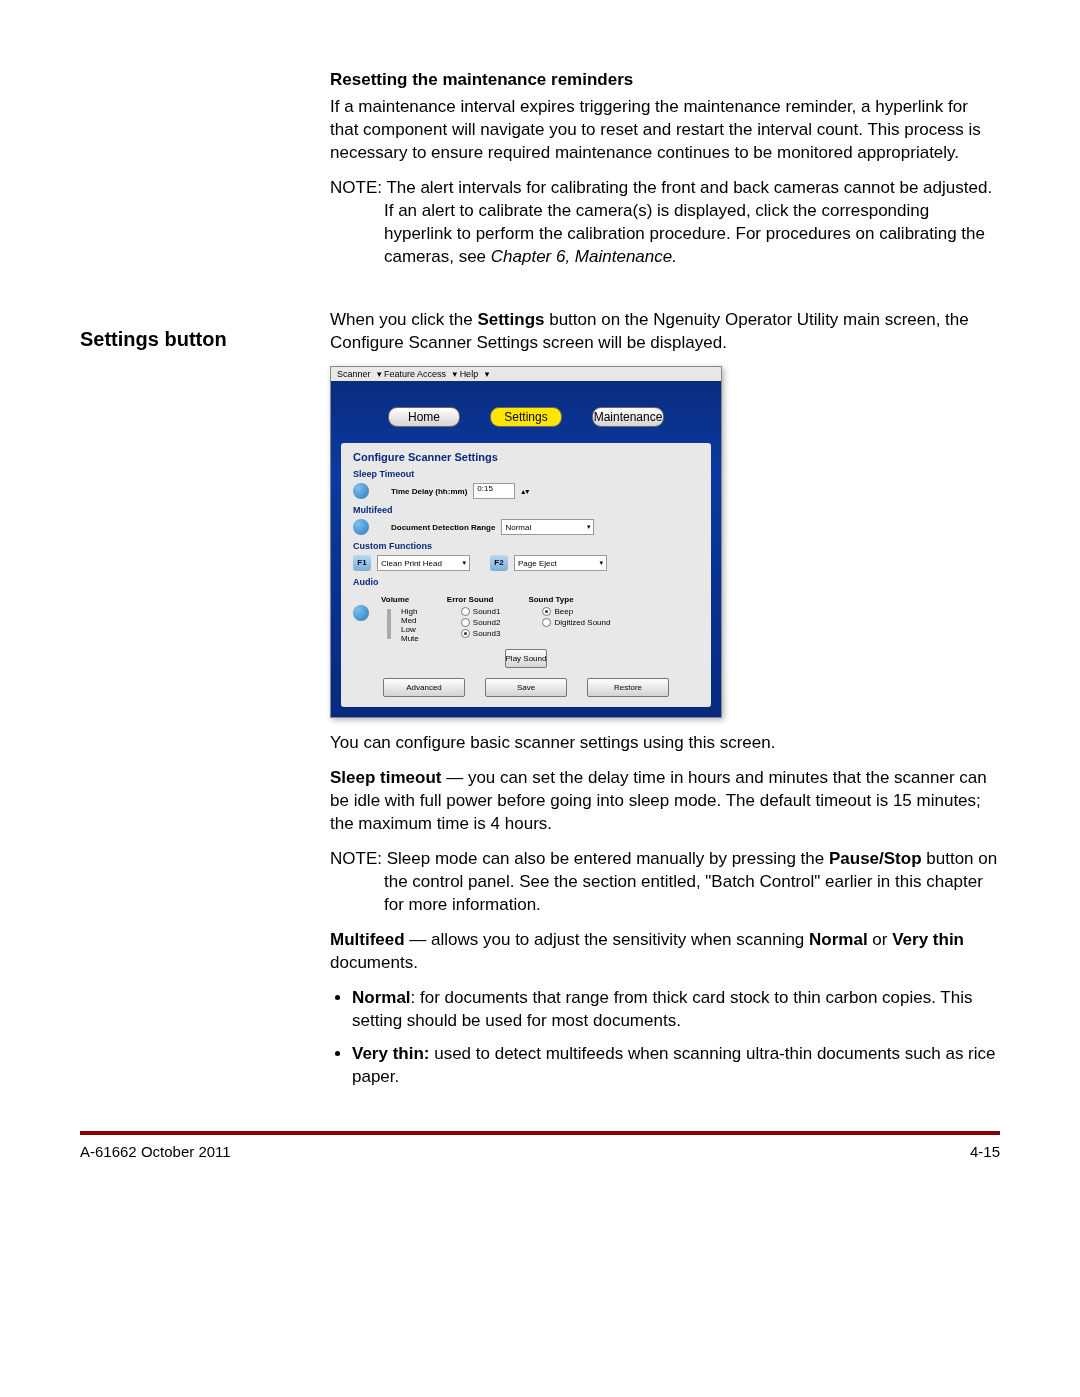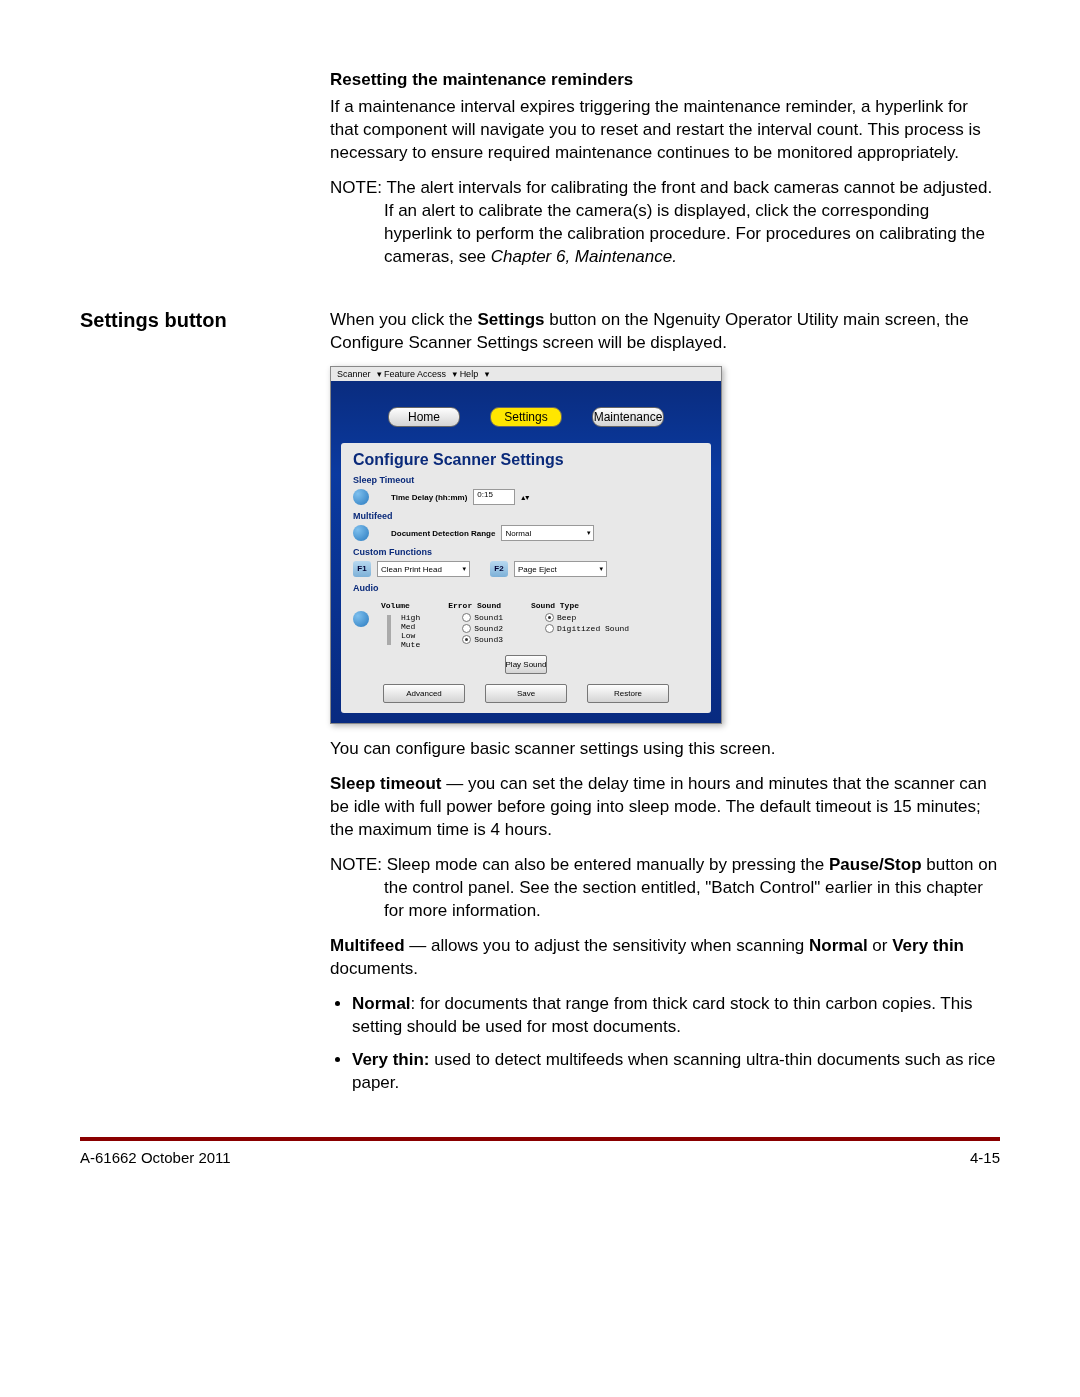--- a/index.html
+++ b/index.html
@@ -25,20 +25,21 @@
   .right-col {
     flex: 1;
   }
   .section-heading {
     font-weight: bold;
     margin-bottom: 6px;
   }
   .side-heading {
     font-weight: bold;
     font-size: 20px;
+    margin-top: 19px;
   }
   p {
     margin: 0 0 12px 0;
     line-height: 1.35;
   }
   .note-wrap {
     margin-bottom: 12px;
   }
   .note-wrap .note-first {
     text-indent: -54px;
@@ -95,21 +96,21 @@
   .ui-panel {
     background: #e8e8e8;
     margin: 6px 10px 10px 10px;
     padding: 8px 12px 10px 12px;
     color: #000;
     border-radius: 3px;
   }
   .ui-panel-header {
     color: #0a2a7a;
     font-weight: bold;
-    font-size: 16px;
+    font-size: 11px;
     margin-bottom: 0;
   }
   .ui-section-label {
     color: #0a2a7a;
     font-size: 9px;
     font-weight: bold;
     margin: 6px 0 4px 0;
   }
   .ui-row {
     display: flex;
@@ -263,21 +264,21 @@
               <div style="width:8px;"></div>
               <div class="ui-fkey">F2</div>
               <div class="ui-input ui-select">
                   <span>Page Eject</span>
                 </div>
             </div>
 
             <div class="ui-section-label">Audio</div>
             <div class="ui-row" style="align-items:flex-start;">
               <div class="ui-icon" style="margin-top:14px;"></div>
-              <div class="ui-audio-grid" style="margin-left:6px;font-family:Liberation Mono, monospace;">
+              <div class="ui-audio-grid" style="margin-left:6px;">
                 <div class="ui-col">
                   <div class="hdr">Volume</div>
                   <div style="display:flex; gap:4px;">
                     <div class="ui-slider"></div>
                     <div>
                       <div>High</div>
                       <div>Med</div>
                       <div>Low</div>
                       <div>Mute</div>
                     </div>

